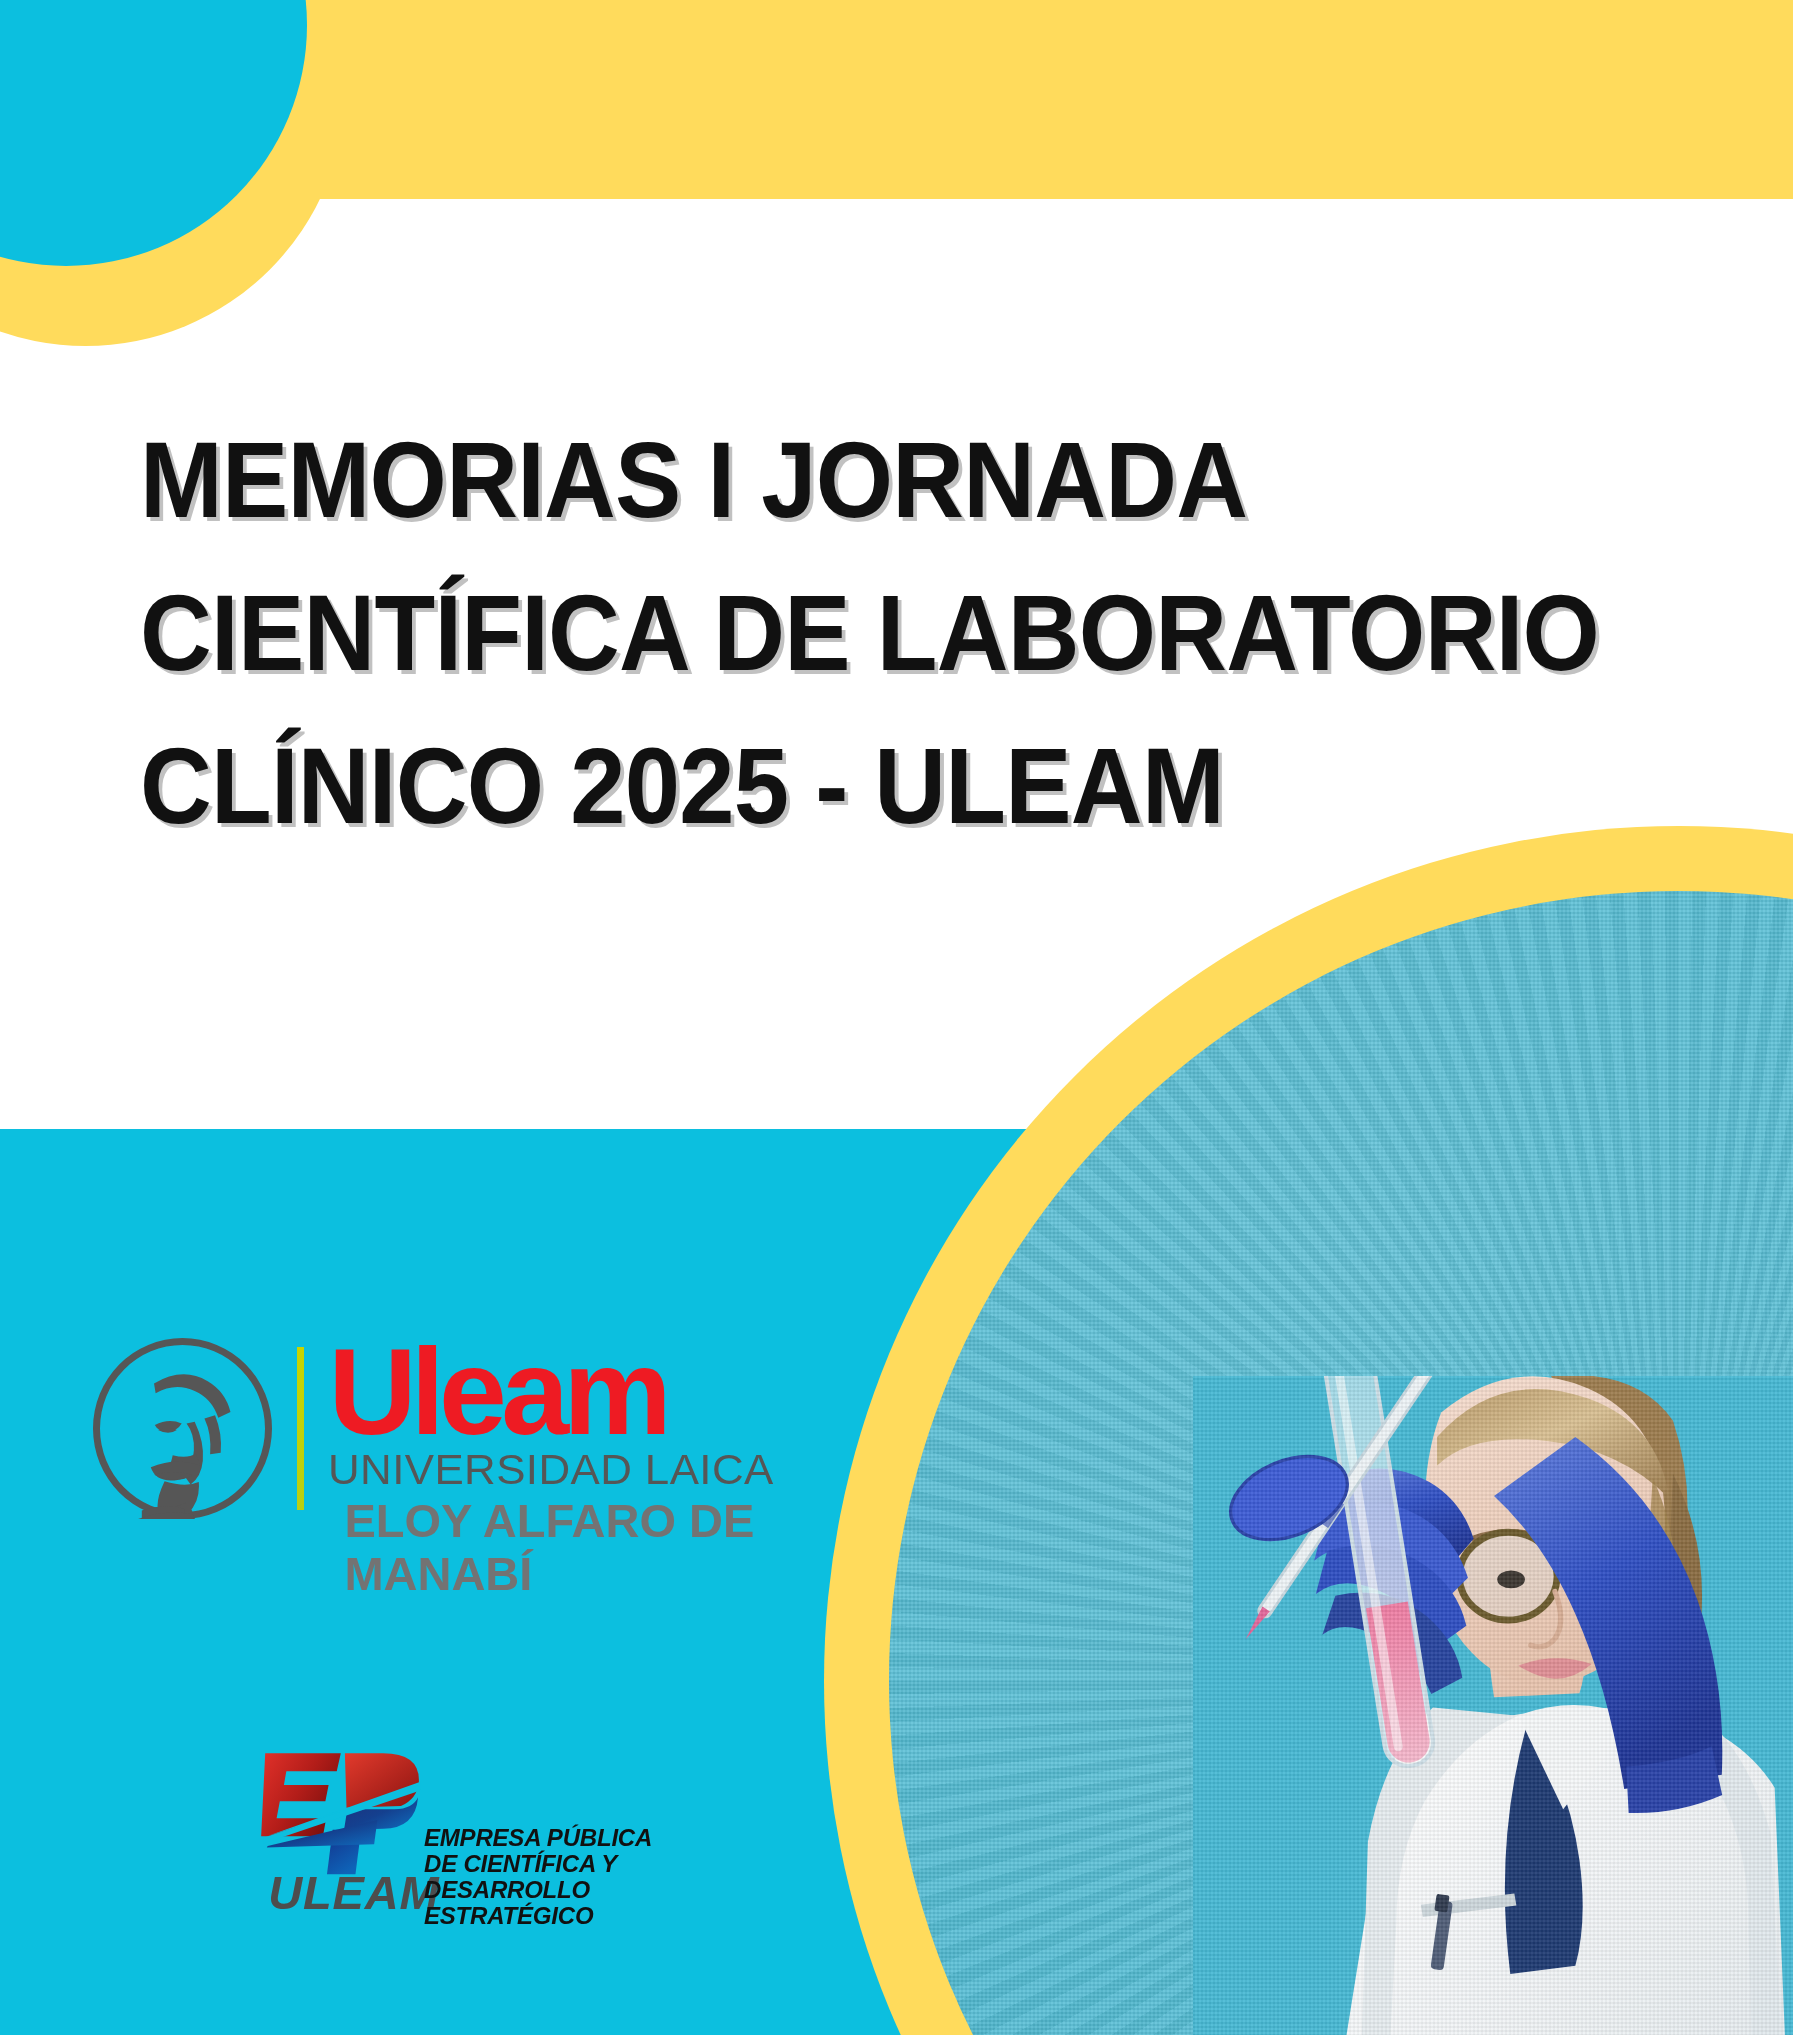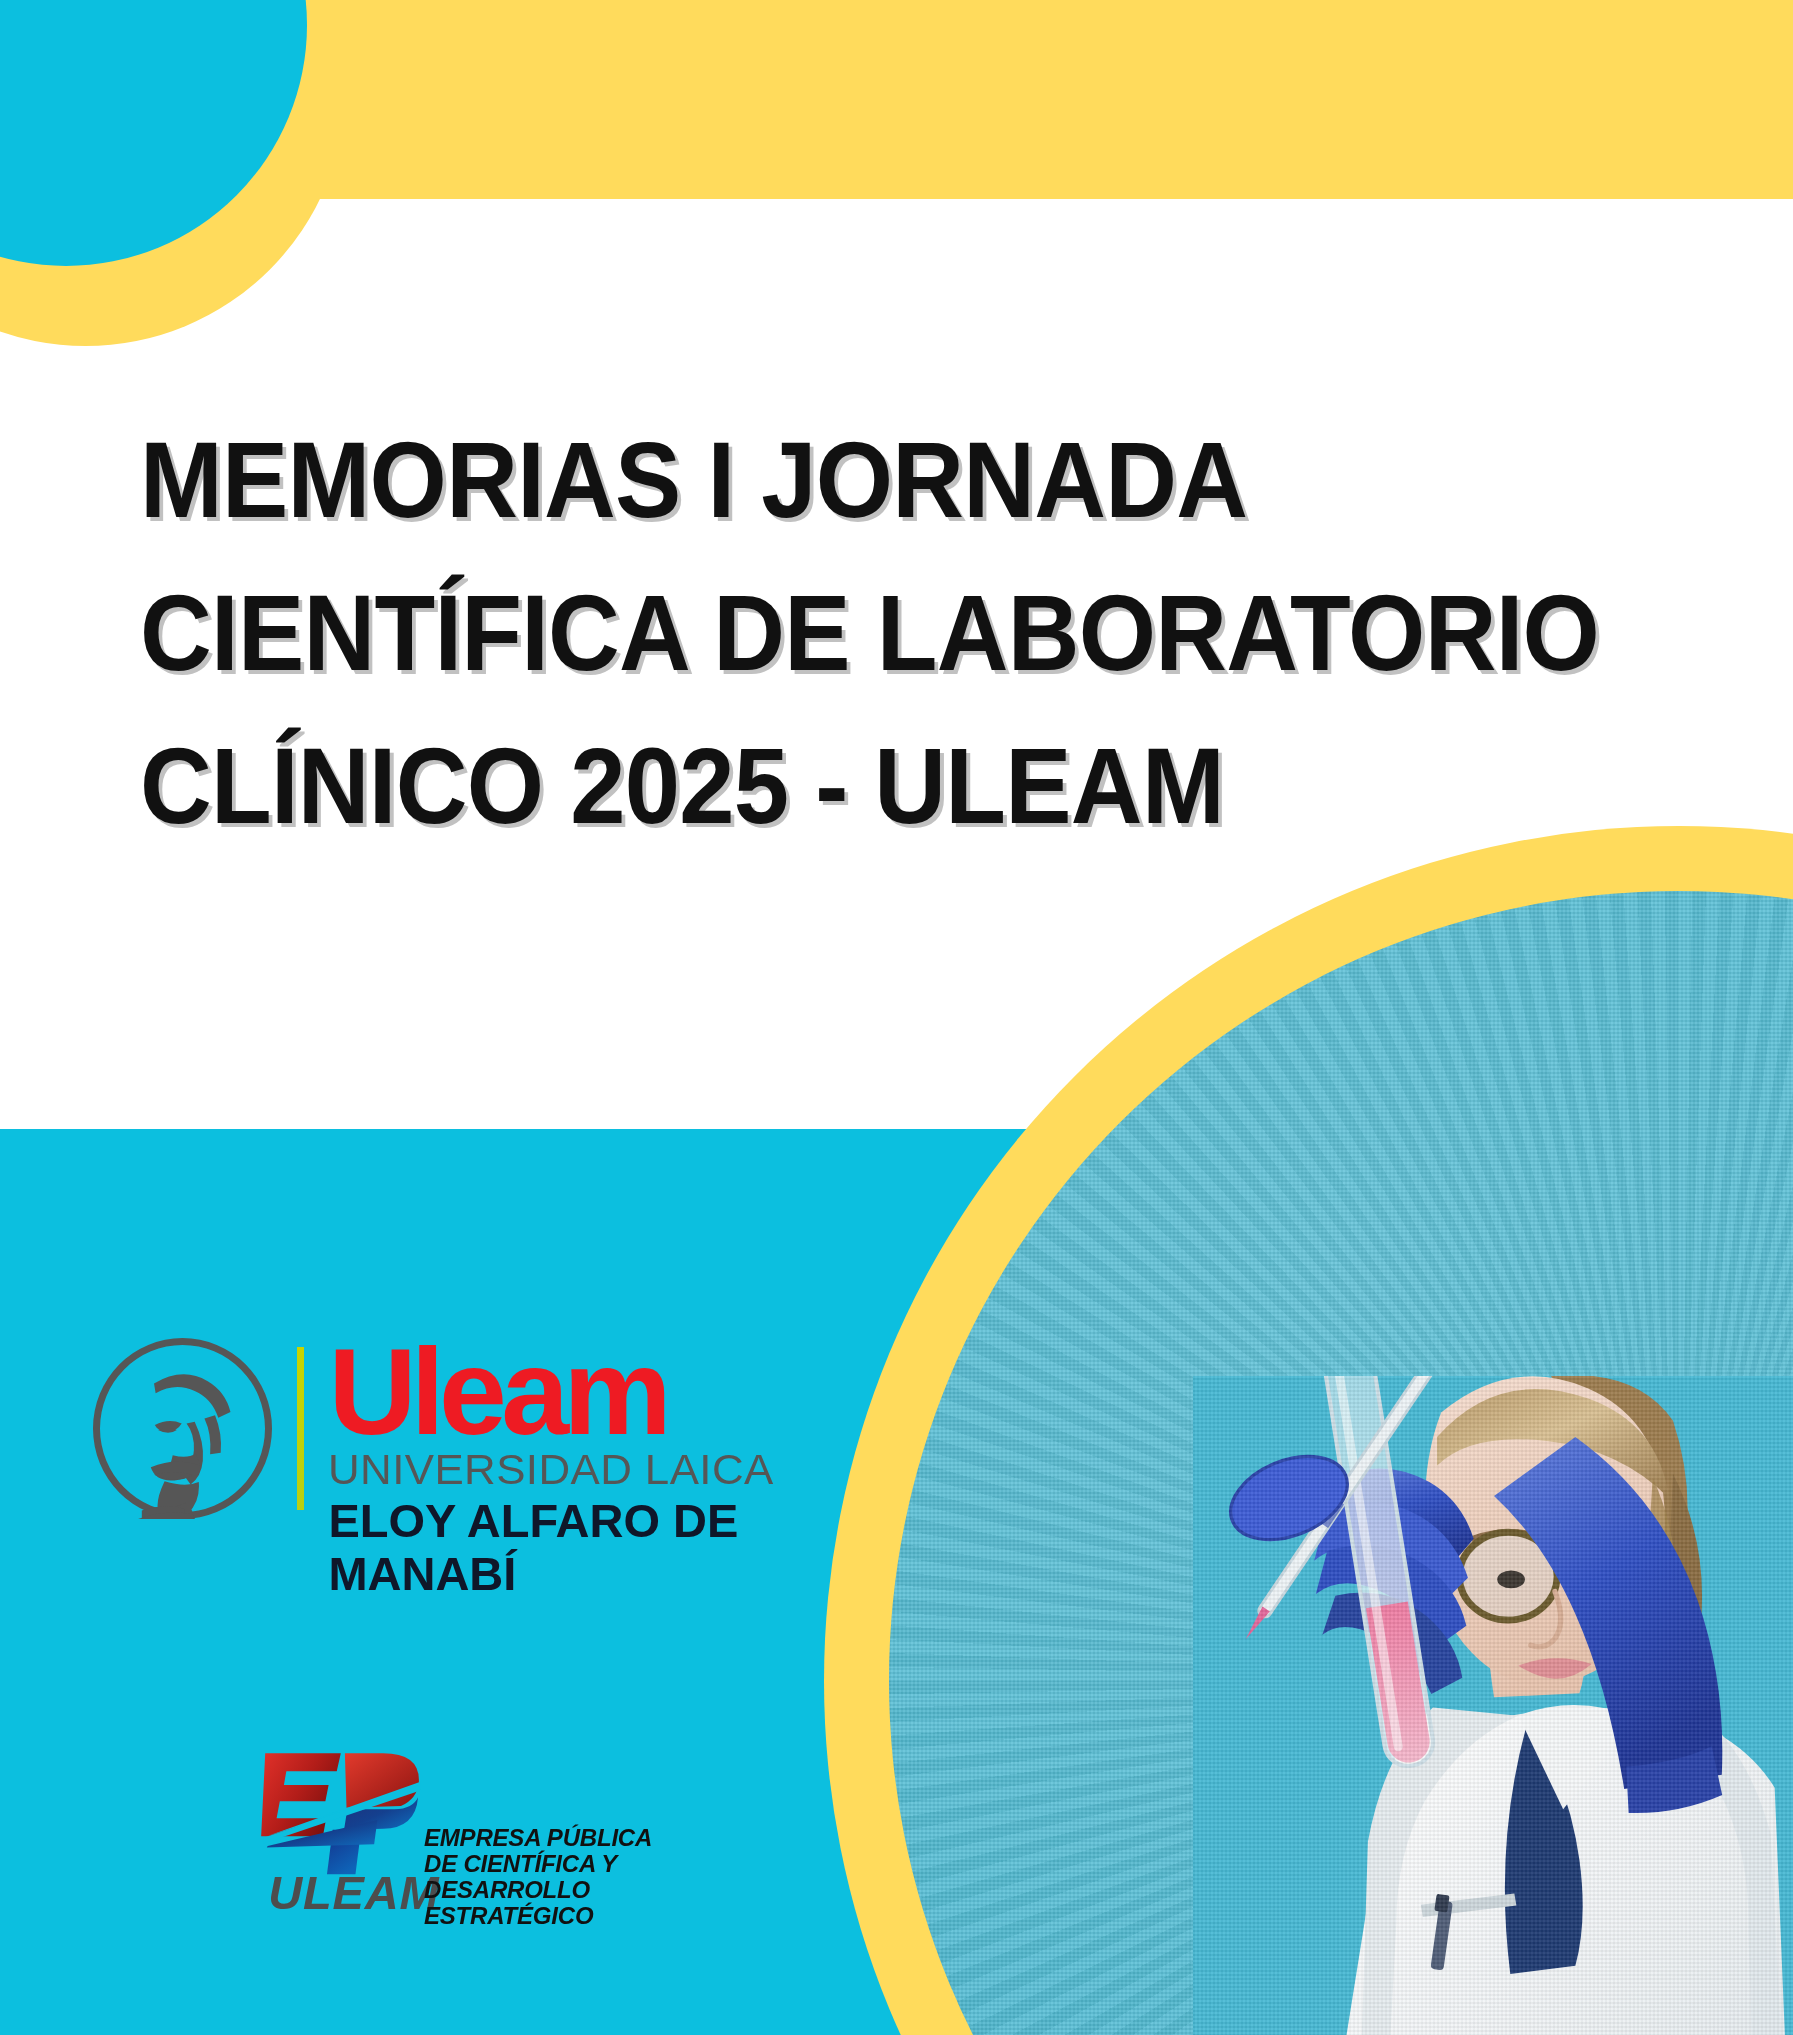--- a/index.html
+++ b/index.html
@@ -112,22 +112,22 @@
     font-weight:bold;
     letter-spacing:-5.7px;
     transform:scaleX(1.0);
   }
   .uleam-words .sub1{
     color:#565656; font-size:43px; line-height:49px;
     font-weight:normal; letter-spacing:0.4px;
     transform:scaleX(1.02); transform-origin:left;
   }
   .uleam-words .sub2{
-    color:#0f172a; font-size:47px; line-height:53px;
-    font-weight:bold; letter-spacing:0px;
+    color:#737373; font-size:47px; line-height:53px;
+    font-weight:bold; letter-spacing:0px;margin-left:16px;
   }
 
   
   .ep-logo{
     position:absolute; left:261px; top:1750px;
     width:448px; height:163px;
   }
   .ep-mark{position:absolute; left:0; top:0; width:171px; height:126px;}
   .ep-uleam{
     position:absolute; left:7.3px; top:119px;

